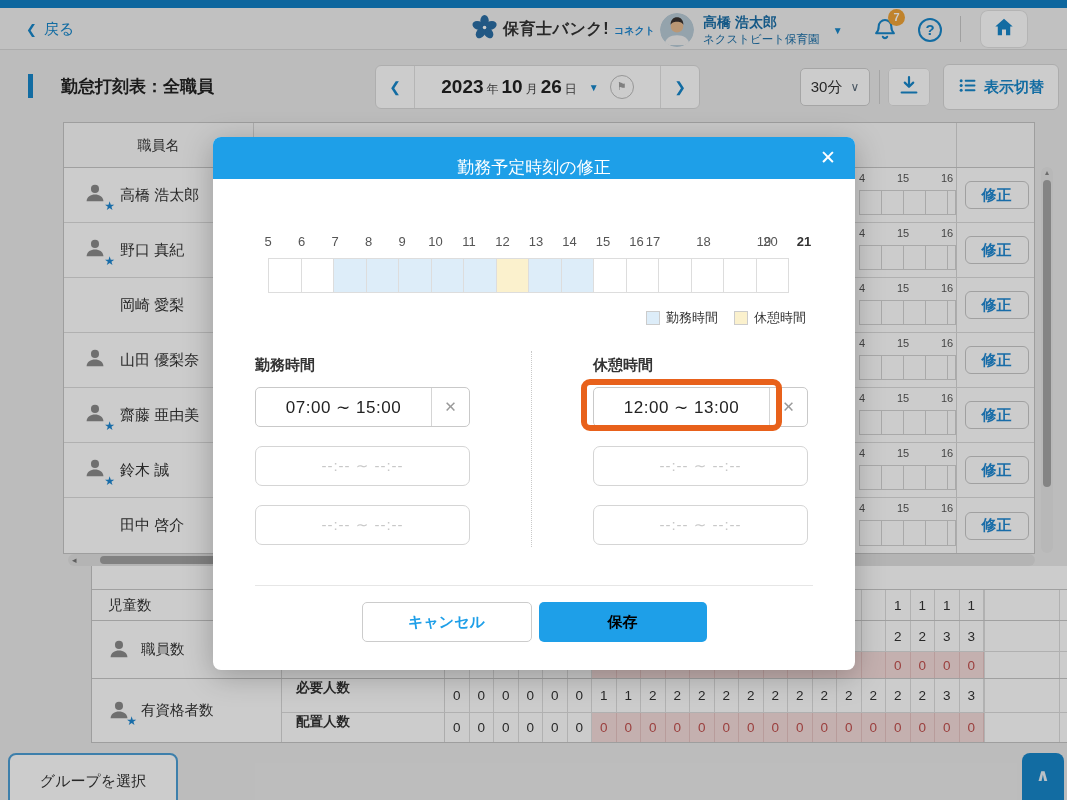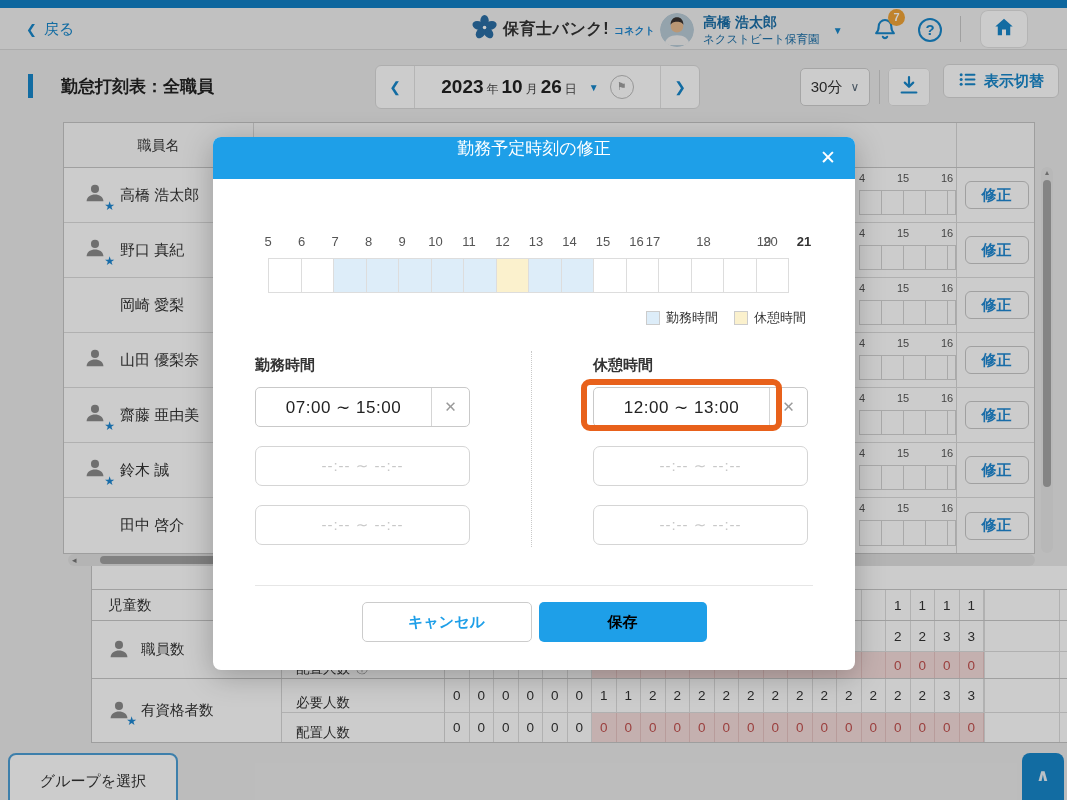--- a/index.html
+++ b/index.html
@@ -37,21 +37,21 @@
   .dn-sep { width:1px; height:100%; background:#e3e3e3; }
   .dn-mid { flex:1; display:flex; align-items:center; justify-content:center; cursor:pointer; }
   .dn-num { font-size:19px; font-weight:bold; color:#222; }
   .dn-unit { font-size:12px; color:#444; margin:4px 3px 0 3px; }
   .dn-caret { font-size:10px; color:#1787CB; margin-left:9px; }
   .flag-circle { width:24px; height:24px; border:1.5px solid #bdbdbd; border-radius:50%; color:#a0a0a0; font-size:11px; text-align:center; line-height:21px; margin-left:11px; cursor:pointer; }
   .interval { position:absolute; left:800px; top:18px; width:70px; height:38px; background:#fff; border:1px solid #cfcfcf; border-radius:5px; display:flex; align-items:center; justify-content:center; gap:8px; font-size:15px; color:#333; cursor:pointer; }
   .interval .car { font-size:12px; color:#5a6b7a; }
   .tb-divider { position:absolute; left:879px; top:20px; width:1px; height:34px; background:#cfcfcf; }
   .dlbtn { position:absolute; left:888px; top:18px; width:42px; height:38px; background:#fff; border-radius:5px; box-shadow:0 0 0 1px #e0e0e0 inset; display:flex; align-items:center; justify-content:center; cursor:pointer; }
-  .viewbtn { position:absolute; left:943px; top:14px; width:116px; height:34px; background:#fff; border:1px solid #d8d8d8; border-radius:6px; display:flex; align-items:center; justify-content:center; gap:7px; color:#1787CB; font-size:15px; font-weight:bold; cursor:pointer; }
+  .viewbtn { position:absolute; left:943px; top:14px; width:116px; height:46px; background:#fff; border:1px solid #d8d8d8; border-radius:6px; display:flex; align-items:center; justify-content:center; gap:7px; color:#1787CB; font-size:15px; font-weight:bold; cursor:pointer; }
 
   
   .table-wrap { position:absolute; left:63px; top:122px; width:972px; background:#fff; border:1px solid #c6c6c6; }
   .thead { position:relative; height:45px; border-bottom:1px solid #c9c9c9; background:#fafafa; }
   .th-name { position:absolute; left:0; top:0; width:190px; height:100%; border-right:1px solid #d8d8d8; text-align:center; line-height:45px; font-size:14px; color:#333; }
   .th-paren { position:absolute; left:151px; top:0; line-height:45px; font-size:14px; color:#333; }
   .th-editline { position:absolute; left:892px; top:0; bottom:0; border-left:1px solid #d8d8d8; width:0; }
   .staff-row { position:relative; height:55px; background:#fff; border-bottom:1px solid #dcdcdc; }
   .staff-row:last-child { border-bottom:none; }
   .name-cell { position:absolute; left:0; top:0; width:190px; height:100%; border-right:1px solid #d8d8d8; display:flex; align-items:center; padding-left:20px; }
@@ -75,37 +75,37 @@
   .summary-wrap { position:absolute; left:63px; top:566px; width:994px; background:#fff; border:1px solid #c6c6c6; border-top:none;margin-left:28px; }
   .sum-strip { height:24px; border-bottom:1px solid #c9c9c9; background:#fff; }
   .sum-group { display:flex; border-bottom:1px solid #c9c9c9; }
   .sum-group:last-child { border-bottom:none; }
   .sum-col1 { width:190px; border-right:1px solid #d8d8d8; display:flex; align-items:center; padding-left:16px; flex:none; }
   .sum-col1 .icon-slot { width:24px; height:24px; margin-right:9px; }
   .sum-label { font-size:14.5px; color:#333; }
   .sum-sub { flex:1; display:flex; flex-direction:column; }
   .sum-row { display:flex; align-items:stretch; }
   .sum-row + .sum-row { border-top:1px solid #dcdcdc; }
-  .sum-col2 { width:163px; border-right:1px solid #d8d8d8; display:flex; align-items:flex-end; padding-left:14px; gap:6px; flex:none; }
+  .sum-col2 { width:163px; border-right:1px solid #d8d8d8; display:flex; align-items:flex-start; padding-left:14px; gap:6px; flex:none;font-weight:bold; }
   .sub-label { font-size:13.5px; color:#333; }
   .info-ic { font-size:12px; color:#9a9a9a; }
   .sum-cells { display:flex; flex:none; }
   .sum-cell { width:24.5px; border-right:1px solid #dedede; display:flex; align-items:center; justify-content:center; font-size:13.5px; color:#333; flex:none; }
   .sum-cell.alert { background:#F5DCDB; border-right-color:#e7c4c2; color:#C2504E; }
   .sum-gap { width:75px; border-left:1px solid #dedede; flex:none; }
   .sum-total { flex:1; display:flex; align-items:center; justify-content:center; font-size:13.5px; color:#333; border-left:1px solid #dedede; }
 
   
   .groupbtn { position:absolute; left:8px; top:753px; width:170px; height:60px; background:#fff; border:2px solid #4D9FD6; border-radius:8px; font-size:15px; color:#333; text-align:center; padding-top:17px; cursor:pointer; }
   .topbtn { position:absolute; left:1022px; top:753px; width:42px; height:60px; background:#1787CB; border-radius:8px; color:#eaf2f8; text-align:center; font-size:17px; font-weight:bold; padding-top:12px; cursor:pointer; }
 
   
   .overlay { position:absolute; inset:0; background:rgba(0,0,0,0.2); z-index:50; }
   .modal { position:absolute; left:213px; top:137px; width:642px; height:533px; background:#fff; border-radius:8px; z-index:60; box-shadow:0 6px 30px rgba(0,0,0,.25); }
-  .modal-head { position:absolute; left:0; top:0; width:100%; height:42px; background:#1E9FE8; border-radius:8px 8px 0 0; display:flex; align-items:flex-start; justify-content:center; }
+  .modal-head { position:absolute; left:0; top:0; width:100%; height:42px; background:#1E9FE8; border-radius:8px 8px 0 0; display:flex; align-items:flex-end; justify-content:center; }
   .modal-title { color:#fff; font-size:17px; }
   .modal-close { position:absolute; right:19px; top:0; height:42px; line-height:42px; color:#fff; font-size:19px; cursor:pointer; }
   .tl-labels { position:absolute; left:55px; top:97px; width:536px; height:14px; }
   .tl-label { position:absolute; top:0; transform:translateX(-50%); font-size:13px; color:#555; }
   .tl-label.last { font-weight:bold; color:#333; }
   .tl-cells { position:absolute; left:55px; top:121px; width:538px; height:35px; display:flex; }
   .tl-cell { width:33.5px; height:35px; border:1px solid #ddd; margin-left:-1px; background:#fff; }
   .tl-cell:first-child { margin-left:0; }
   .tl-cell.work { background:#DDEDF9; }
   .tl-cell.break { background:#FBF1CD; }

